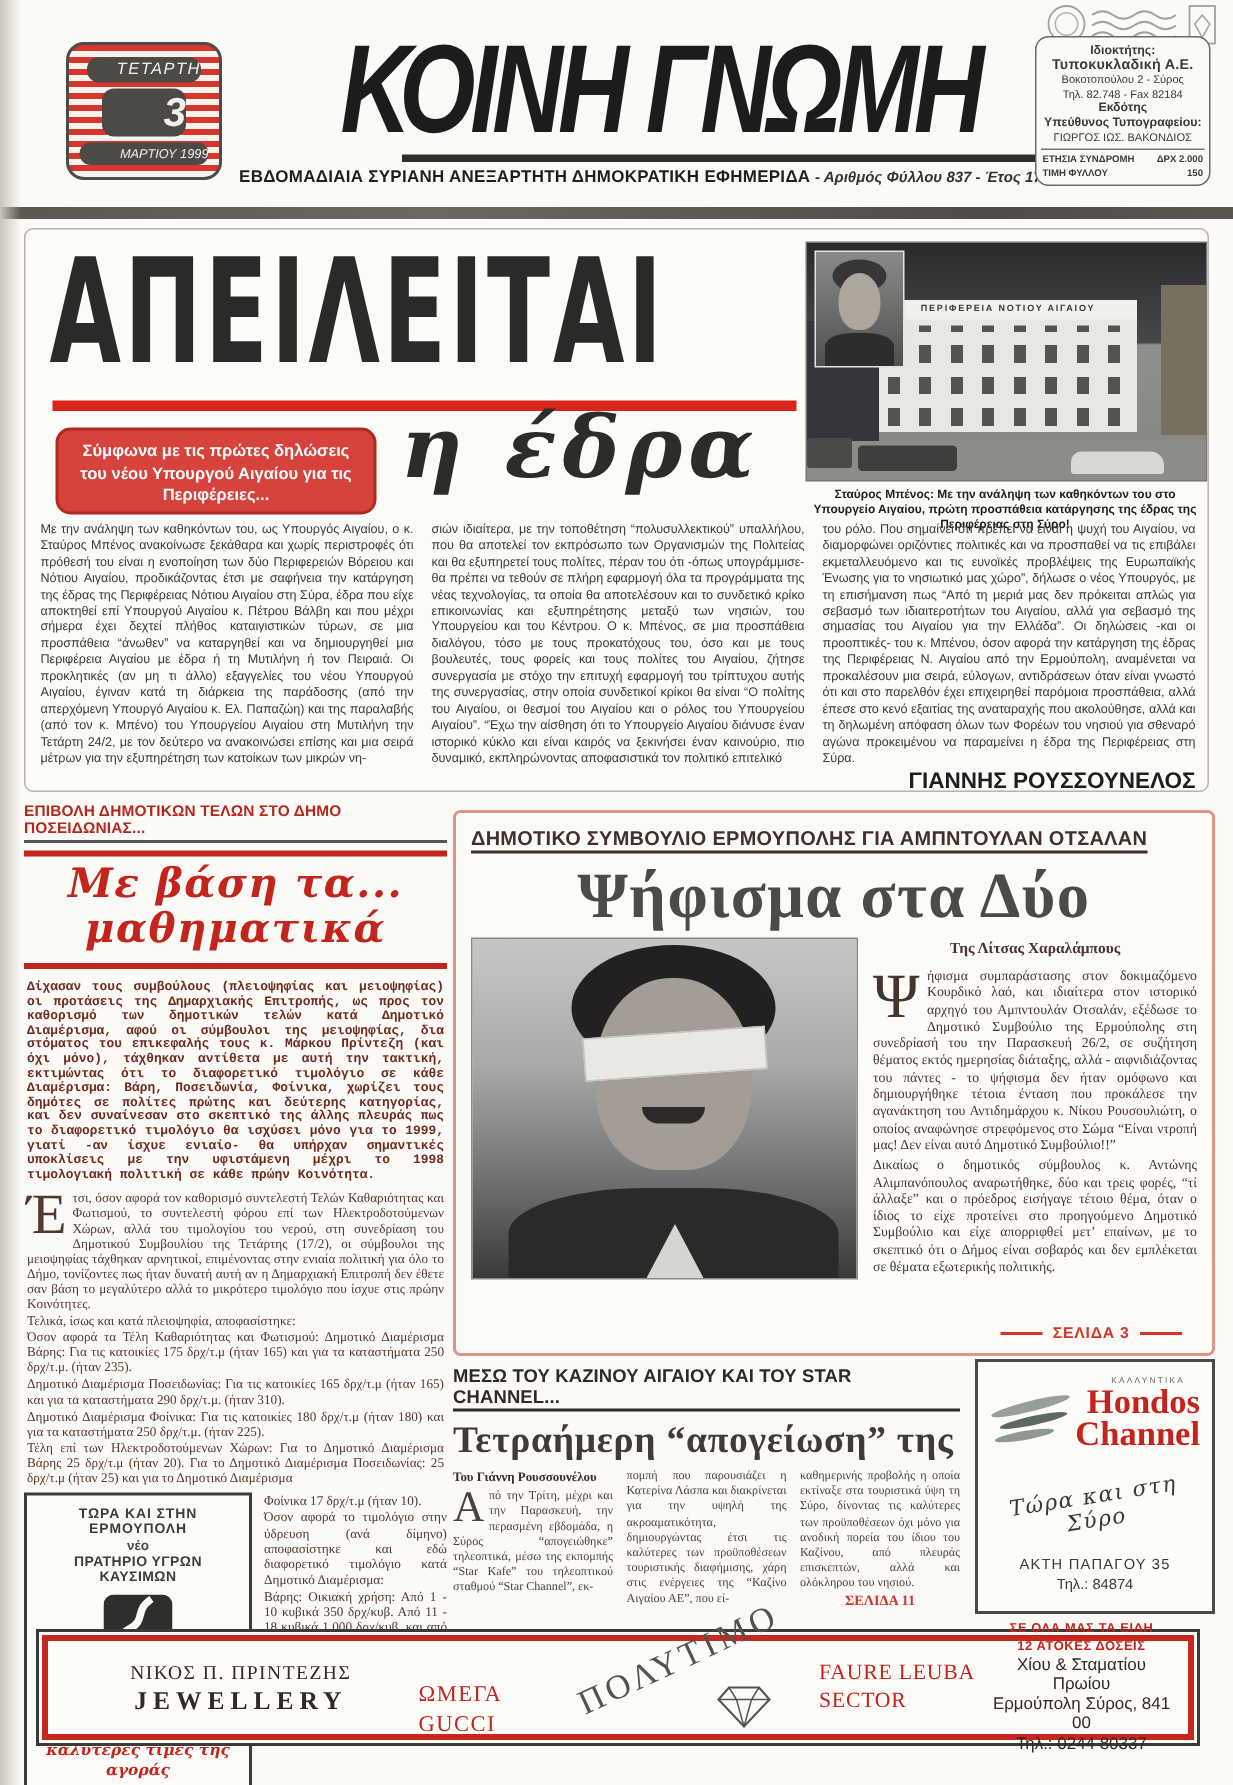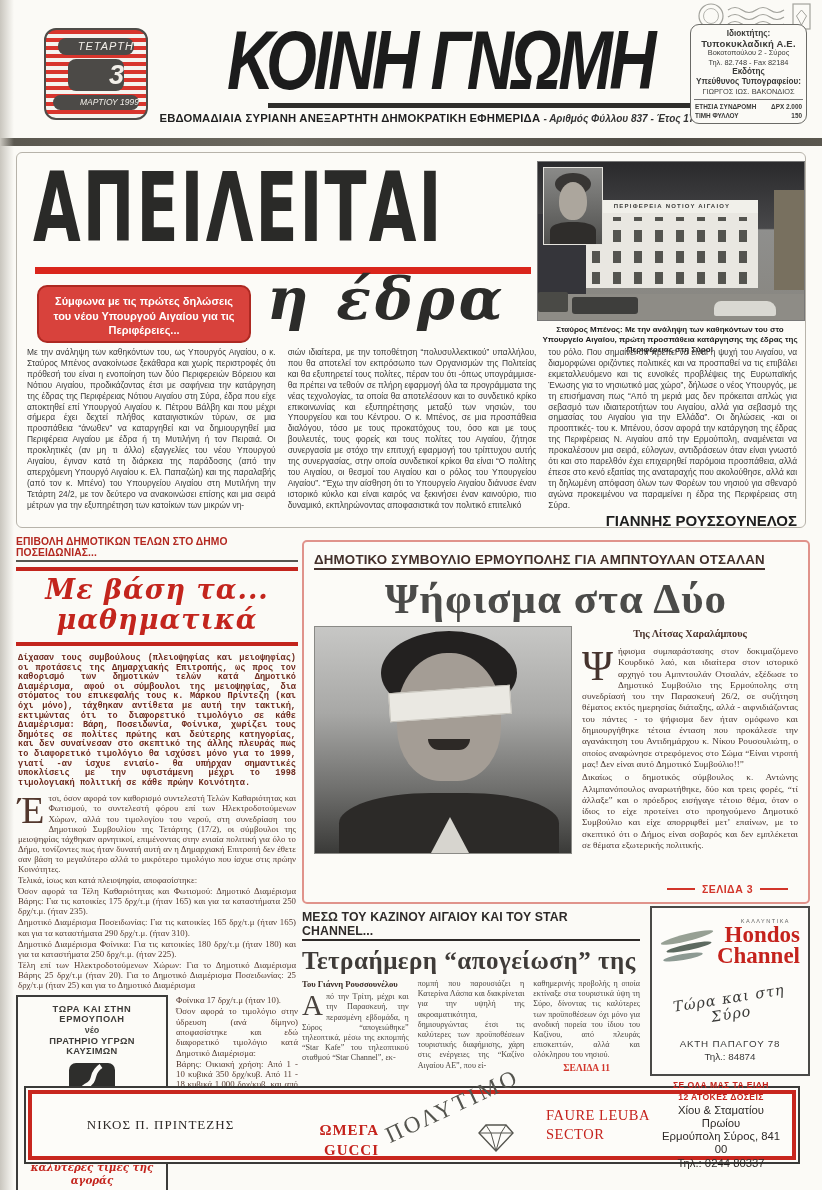--- a/index.html
+++ b/index.html
@@ -167,21 +167,21 @@
   .hondos-phone{font-size:9.8px;color:#3a3a3a;margin-top:2px;}
 
   
   .jew-strip{position:absolute;left:24px;top:1086px;width:776px;height:78px;background:#fdfcf9;
         border:2px solid #3a3a38;box-shadow:inset 0 0 0 2px #fdfcf9, inset 0 0 0 6px #c8271f;
         box-sizing:border-box;display:flex;align-items:center;padding:0 16px 0 22px;gap:6px;}
   .jew-left{width:225px;text-align:center;font-family:"Liberation Serif",serif;color:#2e2a28;}
   .jl1{font-size:19px;font-weight:bold;letter-spacing:3px;}
   .jl2{font-size:13px;letter-spacing:1px;margin:1px 0;}
   .jl3{font-size:17px;font-weight:bold;letter-spacing:4px;}
-  .jew-brands{width:100px;text-align:right;font-family:"Liberation Serif",serif;font-weight:bold;
+  .jew-brands{width:100px;text-align:left;font-family:"Liberation Serif",serif;font-weight:normal;
         color:#c5231d;font-size:15px;line-height:20px;letter-spacing:1px;margin-top:30px;}
   .jew-diag{width:155px;position:relative;height:70px;}
   .diag-text{position:absolute;left:2px;top:34px;transform:rotate(-25deg);transform-origin:left center;
         font-family:"Liberation Serif",serif;font-size:23px;letter-spacing:3px;color:#54544e;white-space:nowrap;}
   .diag-diamond{position:absolute;right:26px;top:34px;}
   .jew-brands2{width:108px;text-align:left;font-family:"Liberation Serif",serif;color:#c5231d;
         font-size:14.5px;line-height:19px;letter-spacing:0.5px;}
   .jew-contact{flex:1;text-align:center;font-size:11.3px;line-height:13.2px;color:#2f2b29;}
   .jc-red{color:#c5231d;font-weight:bold;font-size:8.6px;line-height:10.2px;letter-spacing:0.4px;}
   .jc-red.first{margin-bottom:1px;}
@@ -355,27 +355,28 @@
   <aside class="hondos-ad">
     <div class="hondos-logo">
       <div class="brush b1"></div>
       <div class="brush b2"></div>
       <div class="brush b3"></div>
       <div class="hondos-small">ΚΑΛΛΥΝΤΙΚΑ</div>
       <div class="hondos-brand">Hondos</div>
       <div class="hondos-brand">Channel</div>
     </div>
     <div class="hondos-script">Τώρα και στη Σύρο</div>
-    <div class="hondos-addr">ΑΚΤΗ ΠΑΠΑΓΟΥ 78</div>
+    <div class="hondos-addr">ΑΚΤΗ ΠΑΠΑΓΟΥ 35</div>
     <div class="hondos-phone">Τηλ.: 84874</div>
   </aside>
 
   <section class="jew-strip">
     <div class="jew-left">
       <div class="jl2">ΝΙΚΟΣ Π. ΠΡΙΝΤΕΖΗΣ</div>
+      <div class="jl3">JEWELLERY</div>
     </div>
     <div class="jew-brands">
       <div>ΩΜΕΓΑ</div>
       <div>GUCCI</div>
     </div>
     <div class="jew-diag">
       <span class="diag-text">ΠΟΛΥΤΙΜΟ</span>
       <span class="diag-diamond">
         <svg width="36" height="28" viewBox="0 0 36 28">
           <path d="M8 1 L28 1 L35 9 L18 27 L1 9 Z" fill="none" stroke="#55554f" stroke-width="1.4"></path>

